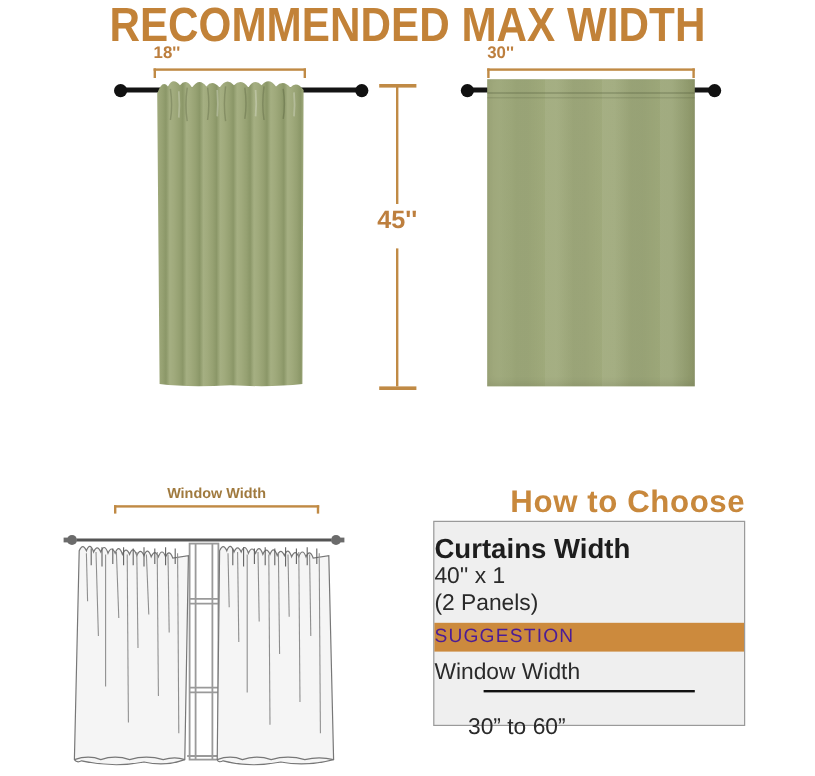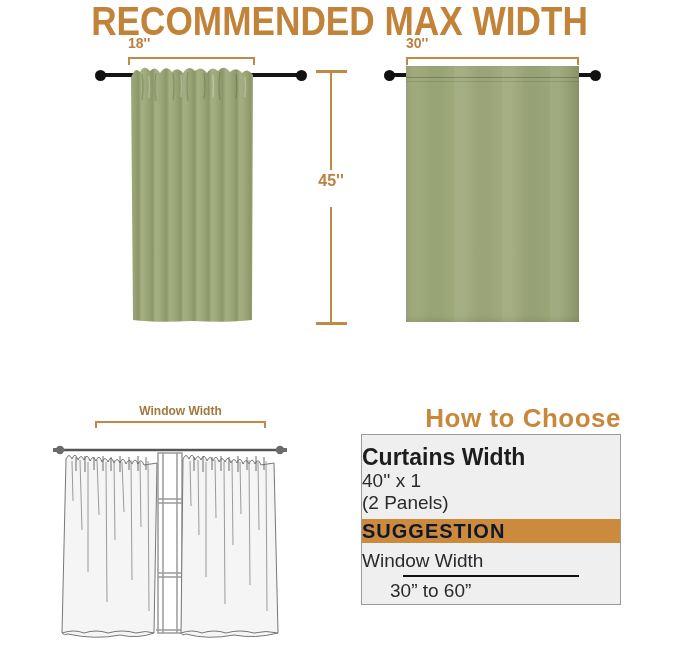--- a/index.html
+++ b/index.html
@@ -47,21 +47,21 @@
   .curtain-large .pocket-seam{
     position:absolute;top:11px;left:0;width:100%;height:3px;
     border-top:1px solid rgba(60,70,40,0.35);border-bottom:1px solid rgba(60,70,40,0.18);
   }
 
   
   .ruler-cap{position:absolute;width:31px;height:3px;background:#C08A45;}
   .ruler-line{position:absolute;width:2px;background:#C08A45;}
   .ruler-label{
     position:absolute;left:303px;top:172px;width:56px;text-align:center;
-    font-size:16px;font-weight:bold;color:#BD7F3E;
+    font-size:21px;font-weight:bold;color:#BD7F3E;
   }
 
   
   .banner{
     position:absolute;left:0;top:349px;width:679px;height:40px;background:#CC8A3D;
     display:flex;align-items:center;justify-content:center;
     font-size:17px;color:#1f1f1f;
   }
 
   
@@ -77,26 +77,26 @@
     font-size:26px;font-weight:bold;color:#C8883C;letter-spacing:0.5px;
   }
   .htc-box{
     position:absolute;left:361px;top:434px;width:260px;height:171px;
     background:#EFEFEF;border:1px solid #9a9a9a;box-sizing:border-box;
     text-align:left;color:#1d1d1d;
   }
   .htc-row-main{font-size:23px;font-weight:bold;margin-top:9px;line-height:26px;}
   .htc-row{font-size:19px;line-height:22px;color:#2a2a2a;}
   .htc-suggestion{
-    margin-top:5px;height:24px;background:#CC8A3D;color:#0f172a;
-    font-size:20px;font-weight:bold;letter-spacing:1px;line-height:24px;
+    margin-top:5px;height:24px;background:#CC8A3D;color:#4c1d95;
+    font-size:16px;font-weight:normal;letter-spacing:1px;line-height:24px;
   }
   .htc-window{margin-top:7px;}
   .htc-divider{width:176px;margin:3px auto 0 auto;border-top:2px solid #111;}
-  .htc-range{margin-top:3px;padding-left:28px;}
+  .htc-range{margin-top:19px;padding-left:28px;}
 </style>
 </head>
 <body>
 
 <div class="stage">
 
   <div class="title">RECOMMENDED MAX WIDTH</div>
 
   <div class="dim-label" style="left:128px;top:35px;width:127px;">18''</div>
   <div class="bracket" style="left:128px;top:57px;width:127px;"></div>

